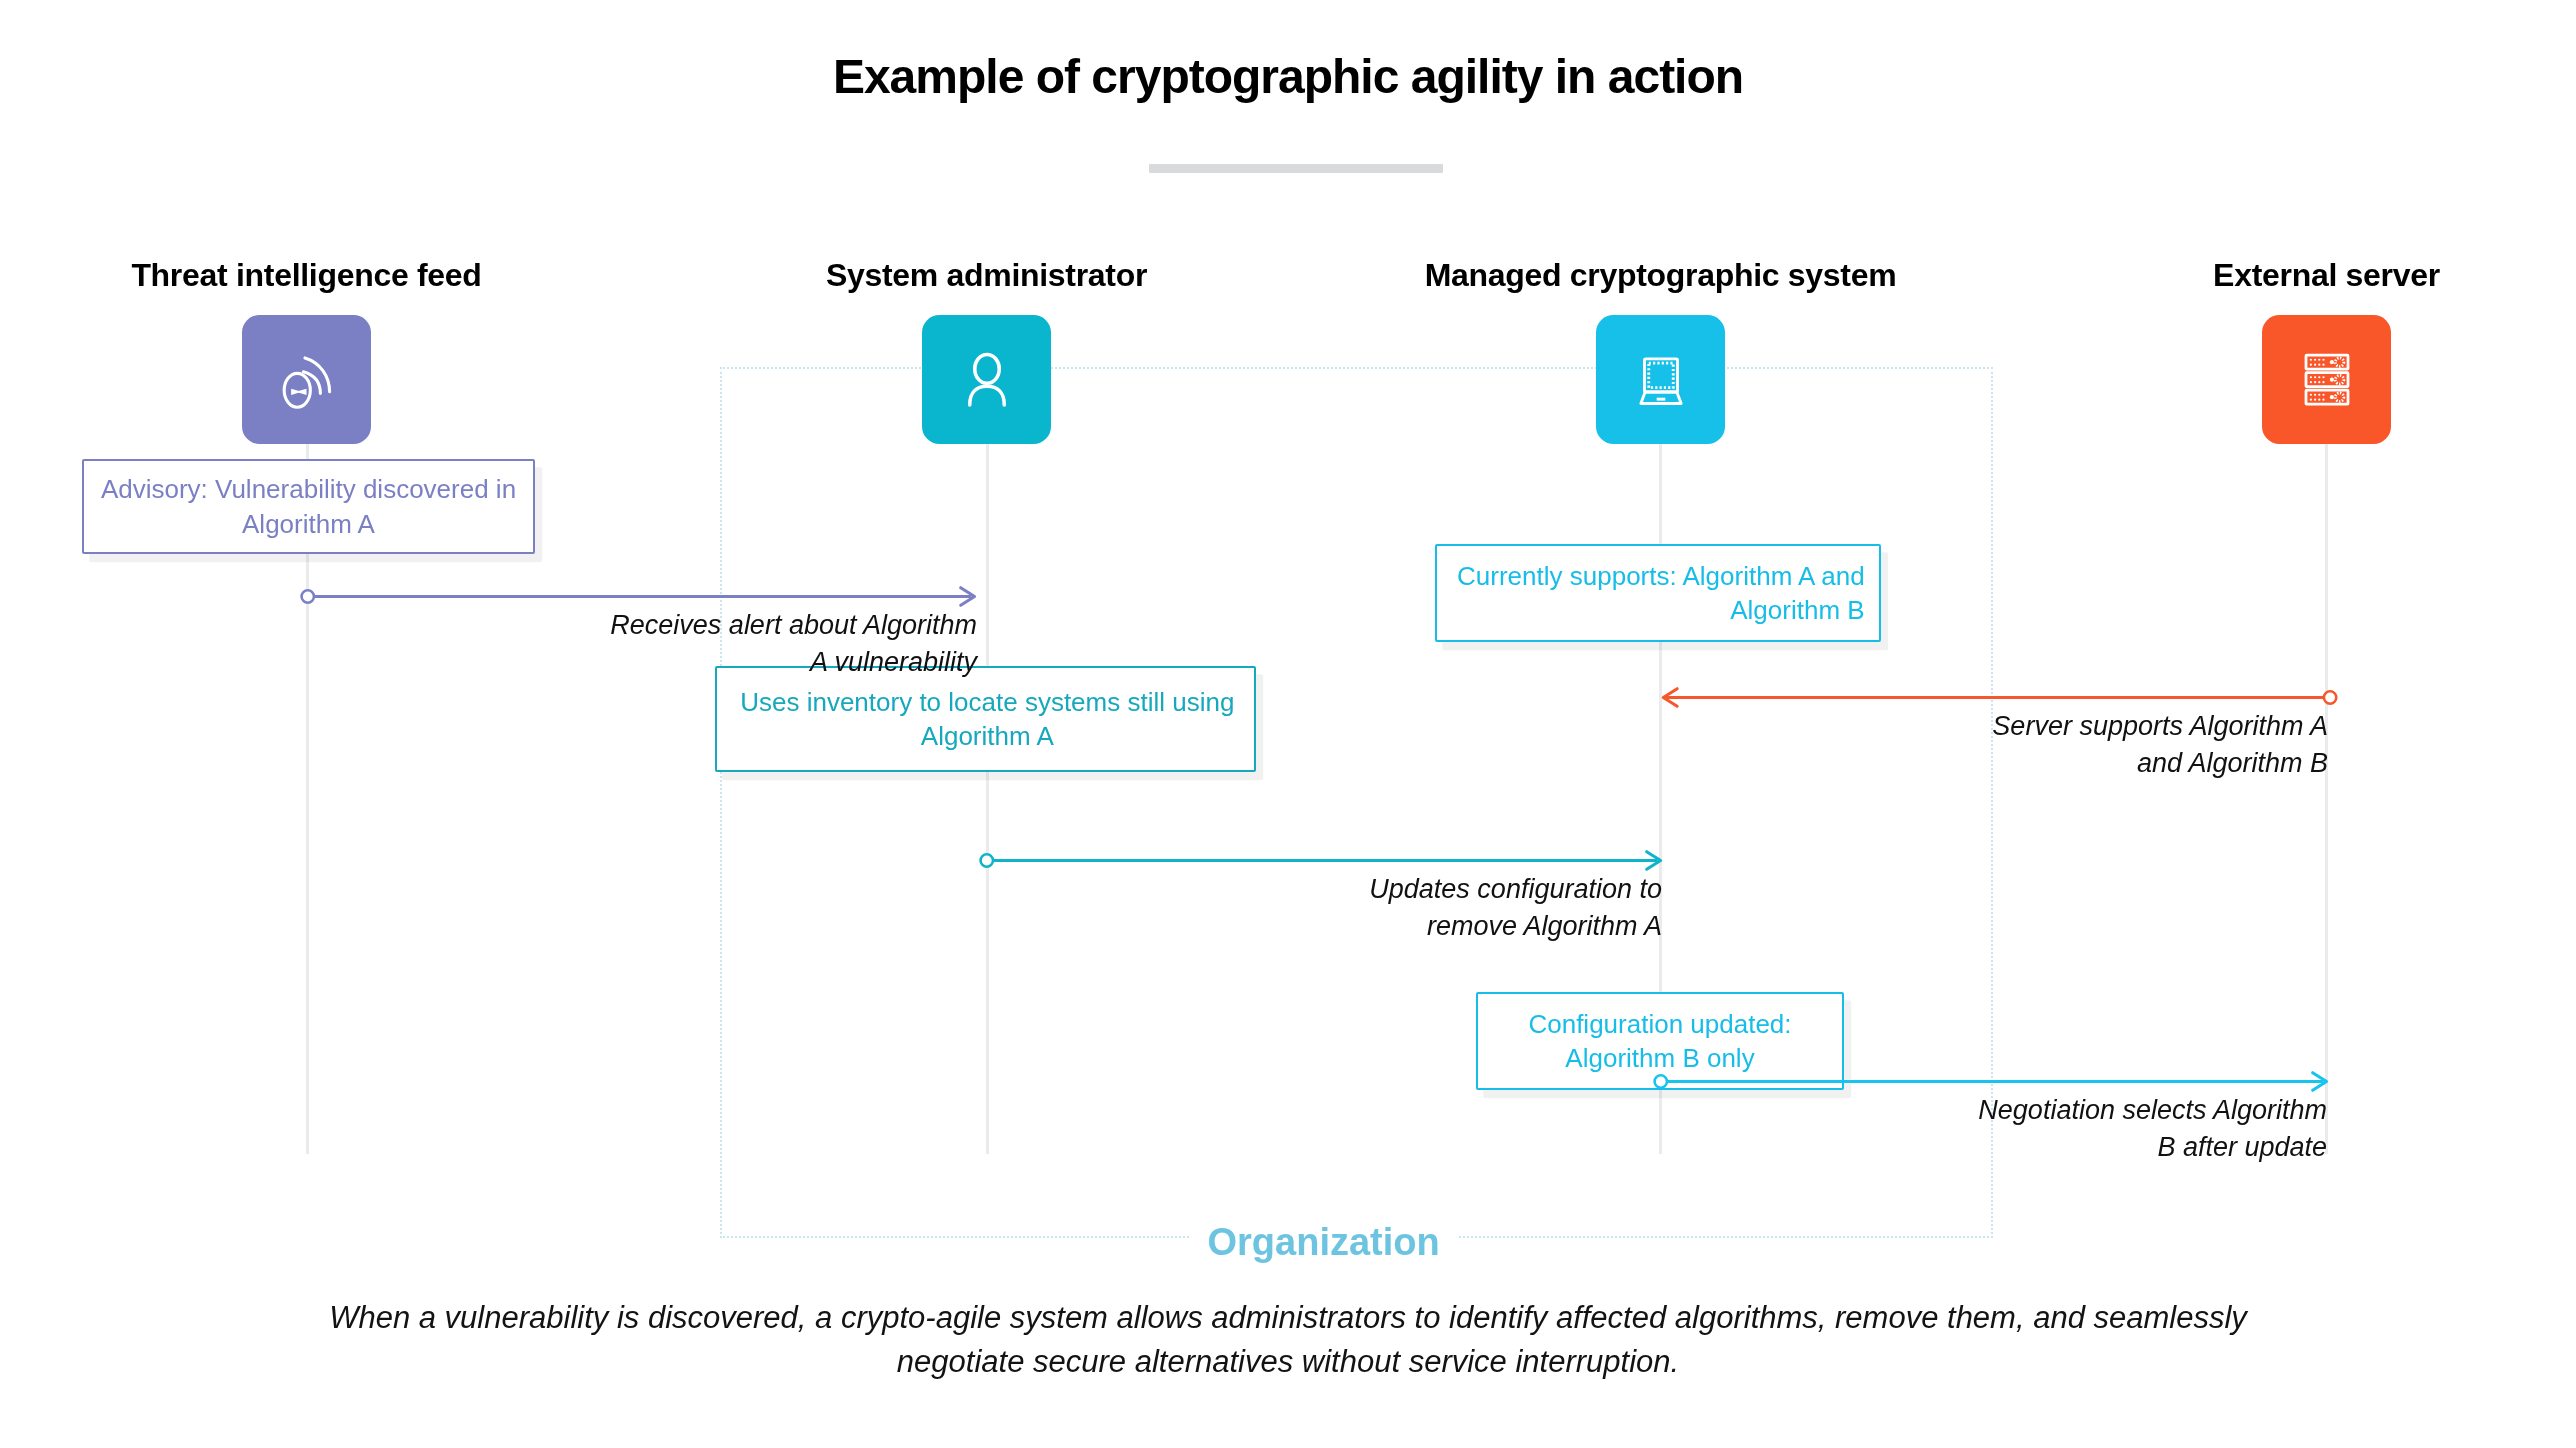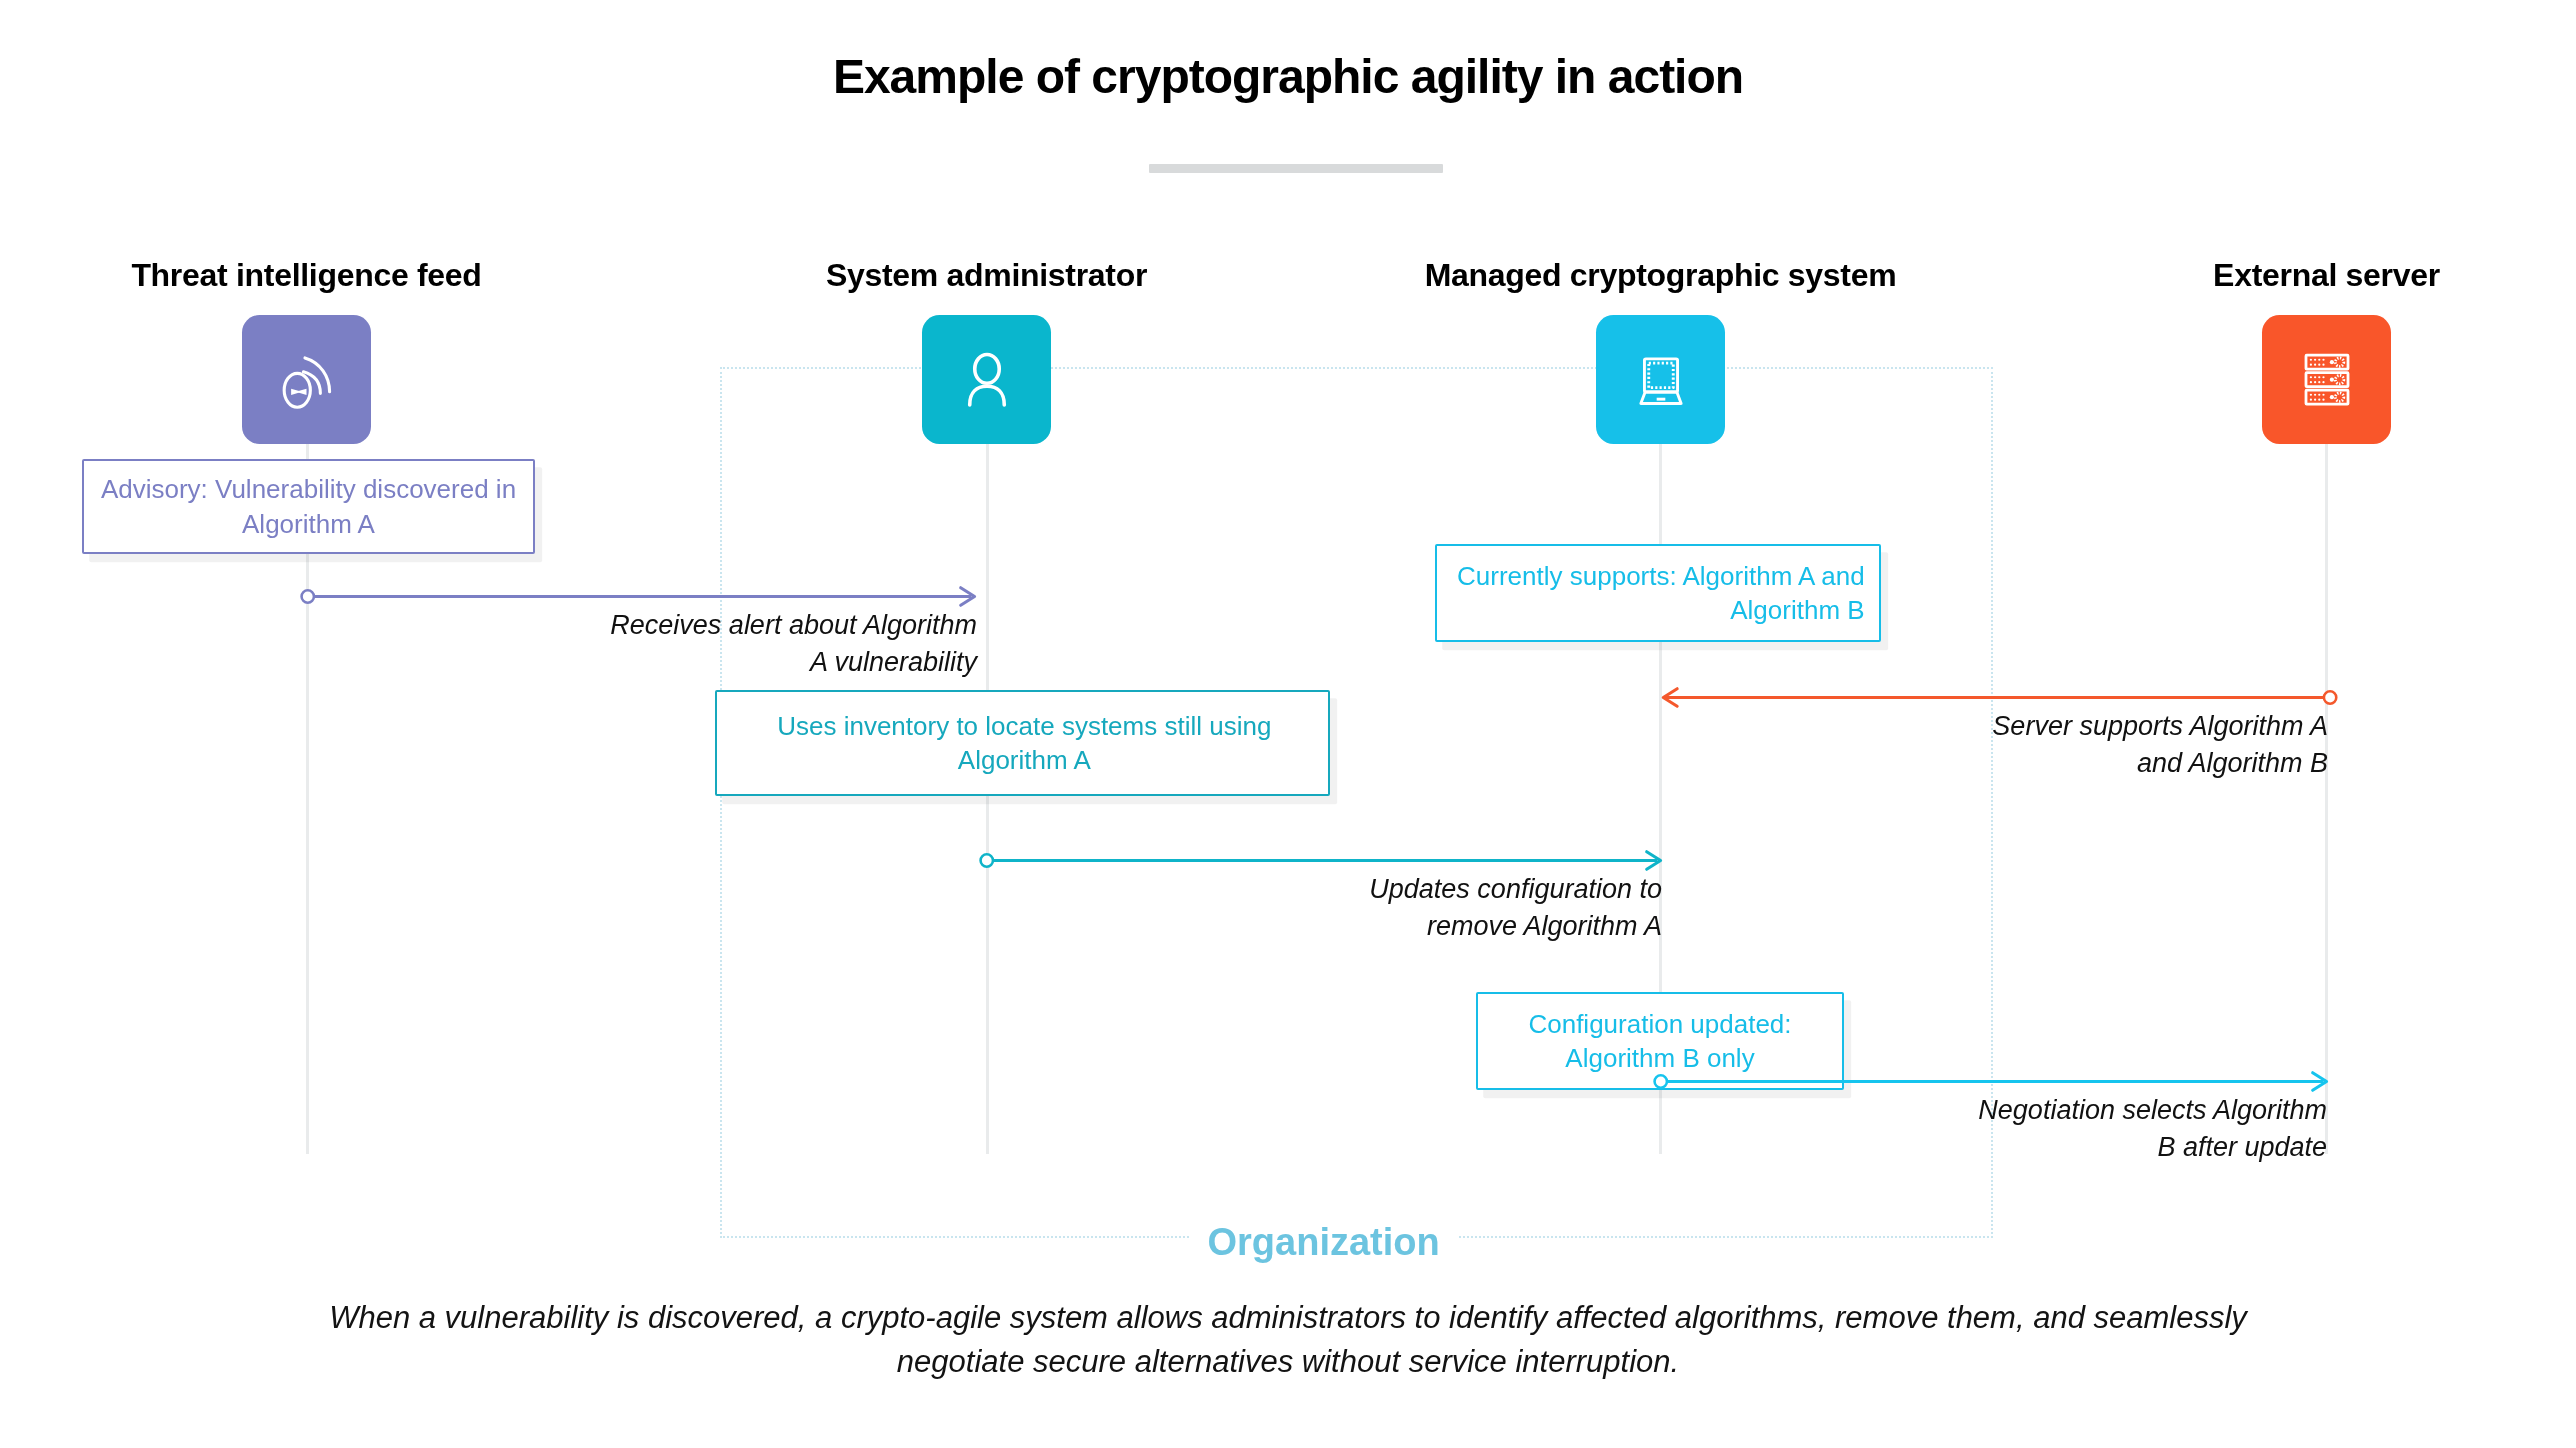--- a/index.html
+++ b/index.html
@@ -176,21 +176,21 @@
   </div>
 
   <div class="note" style="left:82px; top:459px; width:453px; height:95px; border-color:#7b7fc4; color:#7b7fc4;">
     <span>Advisory: Vulnerability discovered in Algorithm A</span>
   </div>
 
   <div class="note" style="left:1435px; top:544px; width:446px; height:98px; border-color:#16bde8; color:#16bde8;text-align:right;">
     <span>Currently supports: Algorithm A and Algorithm B</span>
   </div>
 
-  <div class="note" style="left:715px; top:690px; width:615px; height:106px; border-color:#16a8bd; color:#16a8bd;padding-left:18px;">
+  <div class="note" style="left:715px; top:666px; width:541px; height:106px; border-color:#16a8bd; color:#16a8bd;padding-left:18px;">
     <span>Uses inventory to locate systems still using Algorithm A</span>
   </div>
 
   <div class="note" style="left:1476px; top:992px; width:368px; height:98px; border-color:#16bde8; color:#16bde8;">
     <span>Configuration updated: Algorithm B only</span>
   </div>
 
   <div class="msg" style="left:299px; top:585px;">
     <svg width="690" height="23" viewBox="0 0 1340 44">
       <circle cx="17" cy="22" r="12" fill="#ffffff" stroke="#7b7fc4" stroke-width="5"></circle>

